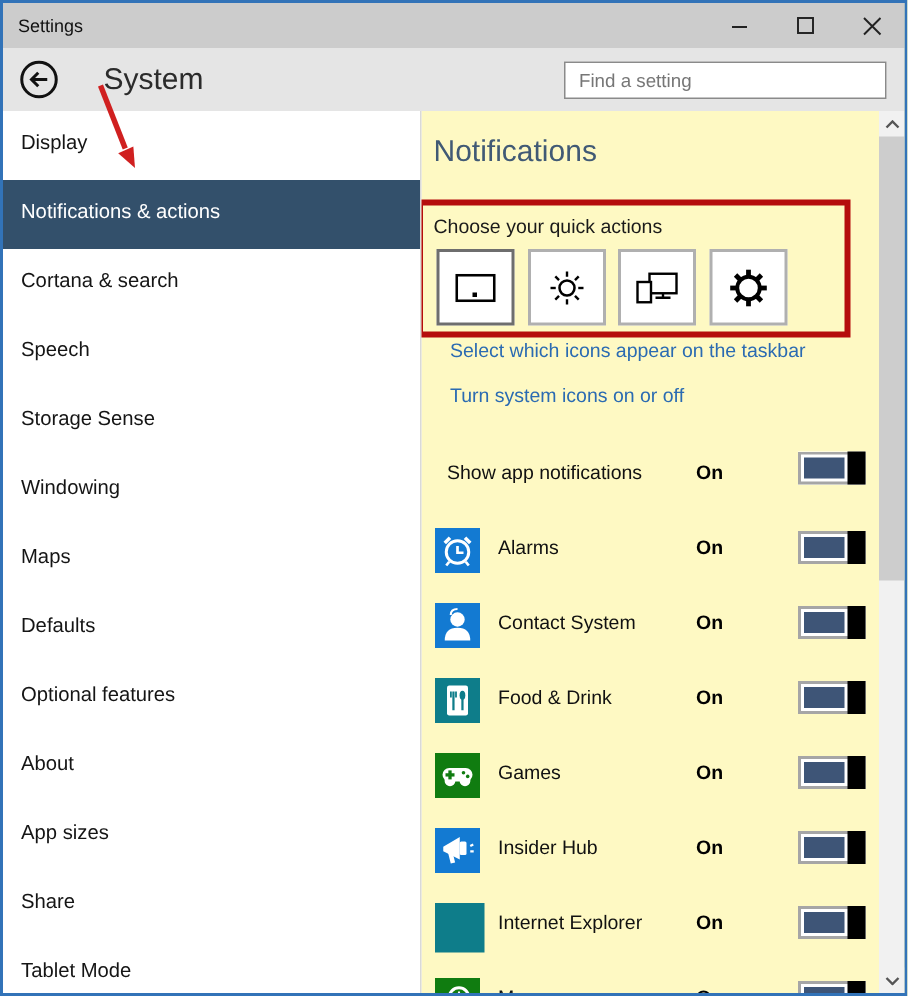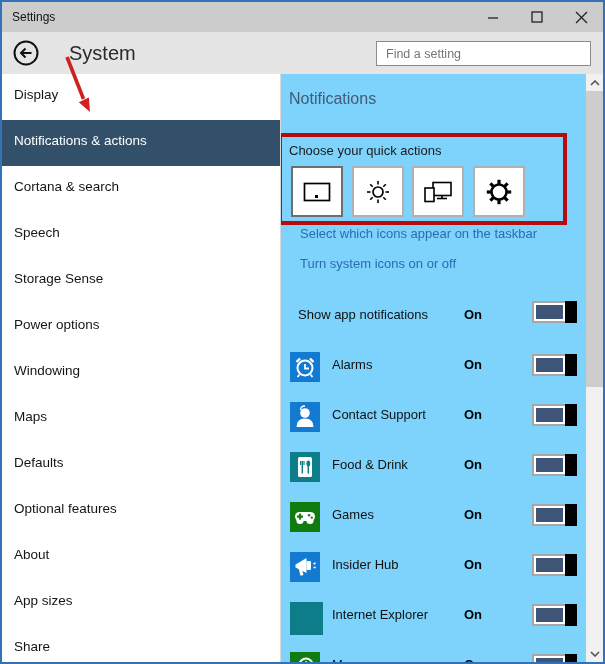--- a/index.html
+++ b/index.html
@@ -1,19 +1,19 @@
 <!DOCTYPE html>
 <html><head>
 <meta charset="utf-8">
 <style>
   * { margin:0; padding:0; box-sizing:border-box; }
   body { font-family:"Liberation Sans", sans-serif; background:#fff; }
   .window{
     position:relative; width:605px; height:664px;
-    border:2px solid #3273b8; background:#7dd3fc; overflow:hidden;
+    border:2px solid #3273b8; background:#fef9c3; overflow:hidden;
   }
   
   .titlebar{
     height:30px; background:#cccccc; display:flex; align-items:center;
     padding-left:10px; position:relative;
   }
   .titlebar .title{ font-size:12px; color:#111; }
   .winbtns{ position:absolute; right:0; top:0; height:30px; display:flex; }
   .winbtn{ width:44px; height:30px; display:flex; align-items:center; justify-content:center; background:transparent; border:none; cursor:default; }
   
@@ -32,21 +32,21 @@
   
   .bodyarea{ display:flex; height:588px; position:relative; }
   .sidebar{ width:279px; border-right:1px solid #d9d9d9; background:#fff; padding-top:0; }
   .nav-item{
     height:46px; line-height:42px; padding-left:12px; font-size:13.5px; color:#151515;
     cursor:pointer; white-space:nowrap;
   }
   .nav-item.sel{ background:#33506b; color:#fff; }
   
   .content{ position:relative; flex:1; overflow:hidden; }
-  .heading{ position:absolute; left:8px; top:16px; font-size:16px; font-weight:300; color:#415a75; }
+  .heading{ position:absolute; left:8px; top:16px; font-size:20px; font-weight:300; color:#415a75; }
   .qa-label{ position:absolute; left:8px; top:69px; font-size:13px; color:#1a1a1a; }
   .tiles{ position:absolute; left:10px; top:92px; display:flex; gap:8.5px; }
   .tile{
     width:52px; height:51px; background:#fff; border:2px solid #b0b0b0;
     display:flex; align-items:center; justify-content:center; cursor:pointer;
   }
   .tile.first{ border-color:#6e6e6e; }
   .annot-rect{
     position:absolute; left:-3px; top:59px; width:289px; height:92px;
     border:4px solid #b50d0d; z-index:6; pointer-events:none;
@@ -114,21 +114,20 @@
   </div>
 
   <div class="bodyarea">
 
     <div class="sidebar">
       <div class="nav-item">Display</div>
       <div class="nav-item sel">Notifications &amp; actions</div>
       <div class="nav-item">Cortana &amp; search</div>
       <div class="nav-item">Speech</div>
       <div class="nav-item">Storage Sense</div>
-      <div class="nav-item">Power options</div>
       <div class="nav-item">Windowing</div>
       <div class="nav-item">Maps</div>
       <div class="nav-item">Defaults</div>
       <div class="nav-item">Optional features</div>
       <div class="nav-item">About</div>
       <div class="nav-item">App sizes</div>
       <div class="nav-item">Share</div>
       <div class="nav-item">Tablet Mode</div>
     </div>
 
@@ -215,21 +214,21 @@
             <div class="toggle-knob"></div>
           </div>
       </div>
 
       <div class="row" style="top:328px">
         <svg class="appicon ic-blue" viewBox="0 0 30 30">
           <circle cx="15" cy="11" r="4.8" fill="#fff"></circle>
           <path d="M6.5 25 Q6.5 16.5 15 16.5 Q23.5 16.5 23.5 25 Z" fill="#fff"></path>
           <path d="M10.5 8 Q10.5 4 15 4" fill="none" stroke="#fff" stroke-width="1.4"></path>
         </svg>
-        <span class="rlabel">Contact Support</span>
+        <span class="rlabel">Contact System</span>
         <span class="state">On</span>
         <div class="toggle">
             <div class="toggle-fill"></div>
             <div class="toggle-knob"></div>
           </div>
       </div>
 
       <div class="row" style="top:378px">
         <svg class="appicon ic-teal" viewBox="0 0 30 30">
           <rect x="8" y="5" width="14" height="20" rx="1.5" fill="#fff"></rect>

